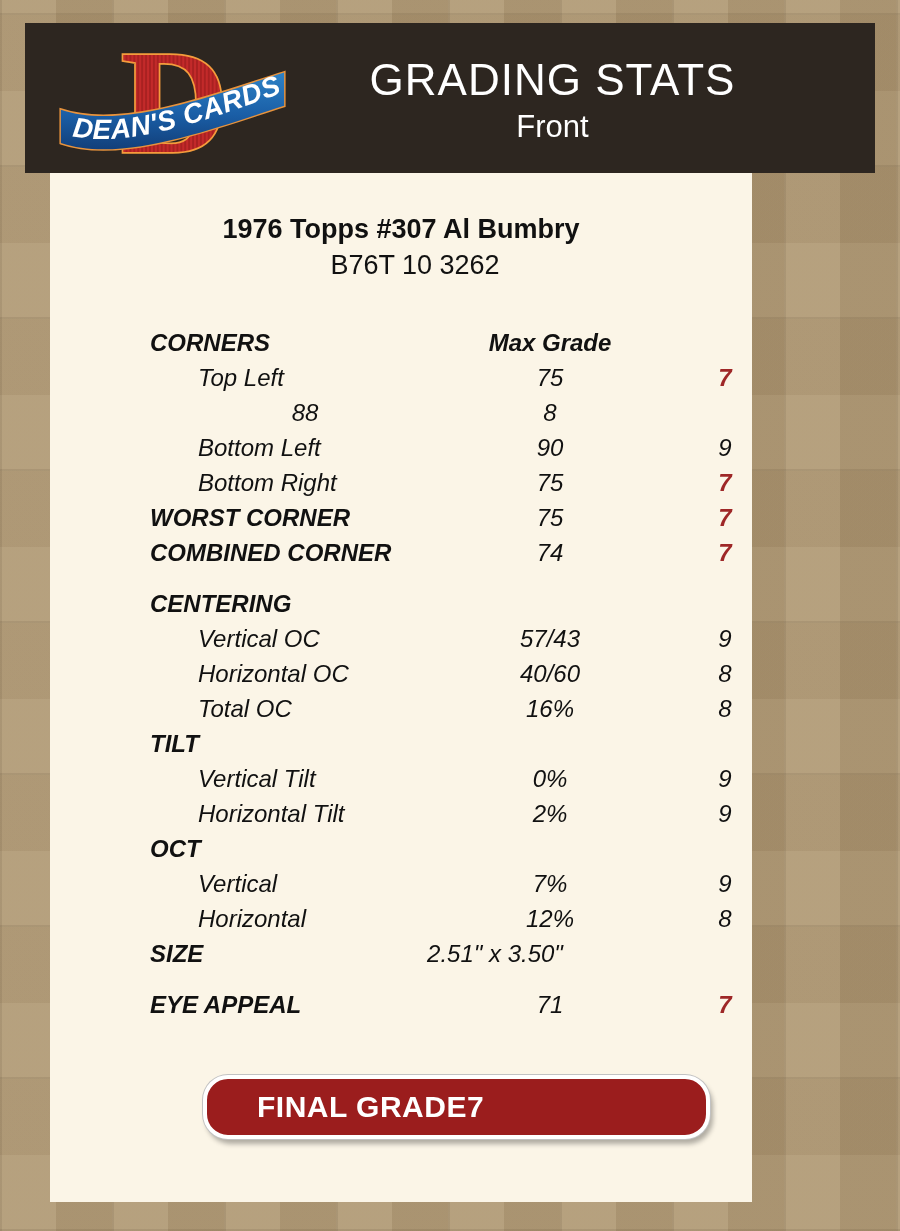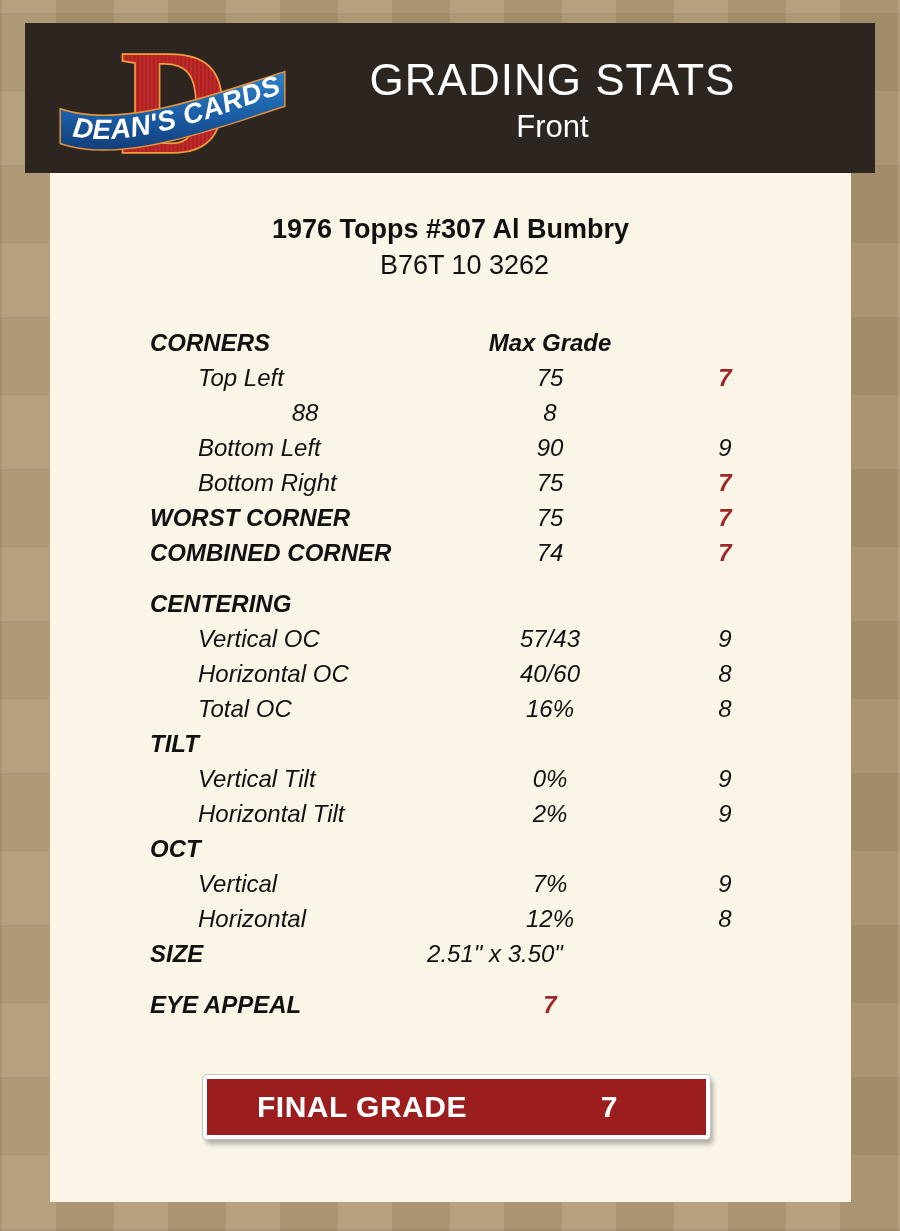--- a/index.html
+++ b/index.html
@@ -23,21 +23,21 @@
     padding:0 60px 0 30px;
   }
   .logo { width:235px; height:130px; flex:0 0 auto; }
   .header-titles { flex:1; text-align:center; margin-top:8px; }
   .header-title {
     color:#fff; font-size:44px; line-height:50px; letter-spacing:1px; font-weight:400;
   }
   .header-subtitle { color:#fff; font-size:31px; line-height:44px; font-weight:400; }
 
   .panel {
-    position:absolute; left:50px; top:173px; width:801px; height:1029px;
+    position:absolute; left:50px; top:173px; width:702px; height:1029px;
     background:var(--panel-bg,#fbf5e7);
     padding-top:38px;
   }
   .card-title { text-align:center; font-size:27px; line-height:36px; font-weight:bold; }
   .card-code  { text-align:center; font-size:27px; line-height:36px;margin-left:28px; }
 
   .table { margin-left:100px; margin-top:42px; width:660px;font-style:italic; }
   .row {
     display:grid; grid-template-columns:310px 180px 170px;
     height:35px; align-items:center;
@@ -50,23 +50,23 @@
   .c-max   { text-align:center; }
   .bold    { font-weight:bold; }
   .red     { color:var(--accent-red,#9e2727); }
   .size-val{ transform:translateX(-55px); }
 
   .final-grade {
     width:507px; height:64px;
     margin:53px 0 0 153px;
     background:var(--button-red,#9b1d1d);
     border:4px solid #ffffff;
-    border-radius:4px;
+    border-radius:25px;
     box-shadow:0 0 0 1px #c2c2c2, 3px 5px 5px rgba(0,0,0,.30);
-    display:flex; align-items:center; justify-content:space-between;
+    display:flex; align-items:center; 
     padding:0 88px 0 50px;
     color:#fff; font-size:30px; font-weight:bold; letter-spacing:.5px;
     cursor:default;
   }
 </style>
 </head>
 <body>
 
 <div class="header-bar">
   <div class="logo">
@@ -185,20 +185,21 @@
           <span class="c-value">12%</span>
           <span class="c-max">8</span>
         </div>
         <div class="row">
           <span class="c-label bold">SIZE</span>
           <span class="c-value size-val">2.51" x 3.50"</span>
           <span class="c-max"></span>
         </div>
         <div class="row gap">
           <span class="c-label bold">EYE APPEAL</span>
+          <span class="c-value">71</span>
           <span class="c-max red bold">7</span>
         </div>
       </div>
   </div>
 
   <div class="final-grade">
     <span>FINAL GRADE</span>
     <span>7</span>
   </div>
 </div>

